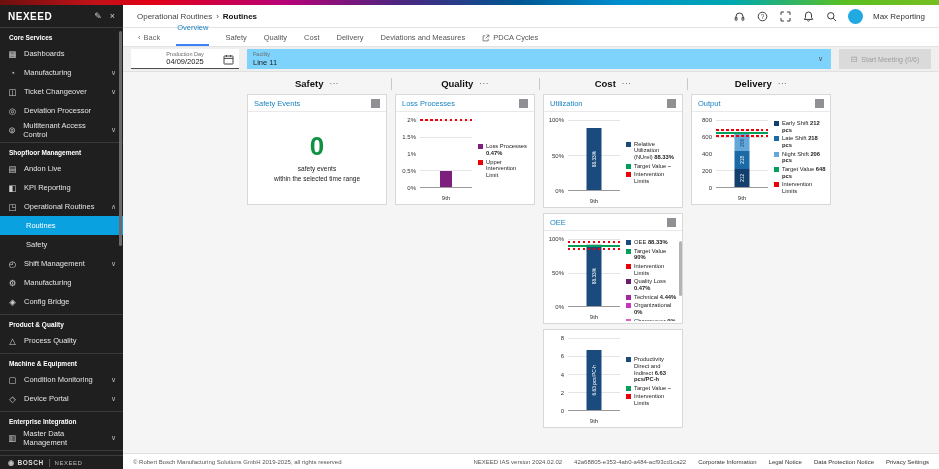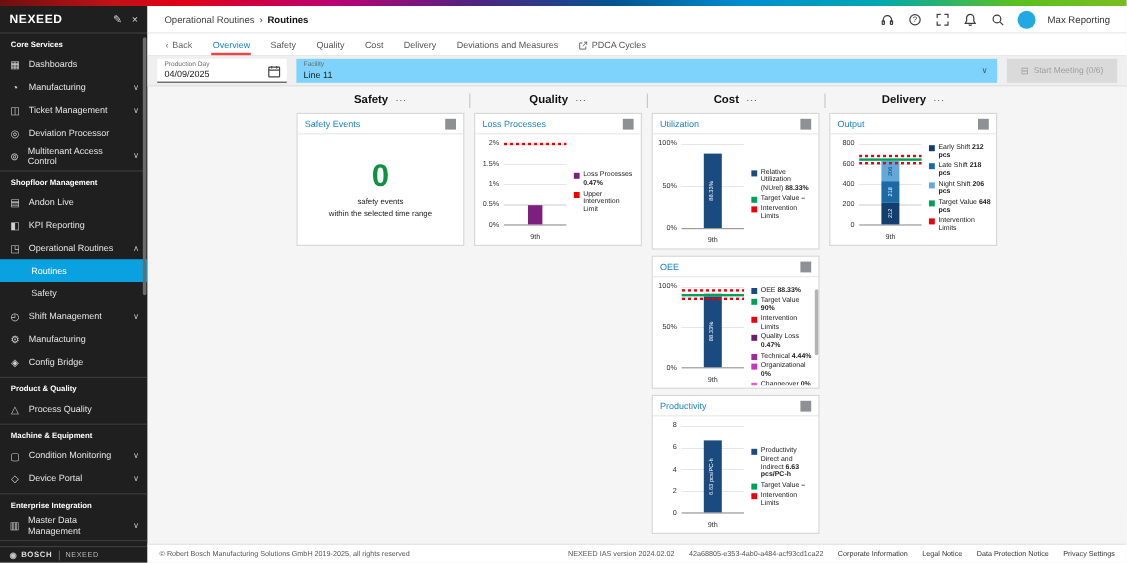--- a/index.html
+++ b/index.html
@@ -37,29 +37,29 @@
   .crumb .cur { font-weight:bold; color:#111; }
   .app-right { margin-left:auto; display:flex; align-items:center; gap:10px; }
   .icon-btn { width:13px; height:13px; display:flex; align-items:center; justify-content:center; cursor:pointer; }
   .icon-btn svg { stroke:#3c3c3c; fill:none; stroke-width:1; }
   .avatar { width:15px; height:15px; border-radius:50%; background:#21a9e1; }
   .username { font-size:8px; color:#333; }
 
   .tabbar { height:19px; background:#fff; border-bottom:1px solid #e3e3e3; display:flex; align-items:flex-end; padding:0 14px; gap:15px; flex:none; }
   .tab { font-size:7.5px; color:#555; padding:4px 1px 4px; cursor:pointer; white-space:nowrap; }
   .tab.back { color:#666; display:flex; gap:3px; align-items:center; }
-  .tab.active { color:#1a83c4; border-bottom:2px solid #ef4444; padding-bottom:2px; }
+  .tab.active { color:#1a83c4; border-bottom:2px solid #3b82f6; padding-bottom:12px; }
   .tab.external { display:flex; gap:3px; align-items:center; }
   .tab.external svg { stroke:#555; fill:none; stroke-width:1; }
 
   .filterbar { height:25px; background:#efefef; border-bottom:1px solid #e0e0e0; display:flex; align-items:center; padding:0 8px; gap:8px; flex:none; }
   .field { height:20px; padding:2px 6px; display:flex; flex-direction:column; justify-content:center; }
   .f-label { font-size:5.5px; color:#6a6a6a; line-height:1.1; }
   .f-value { font-size:7.5px; color:#222; line-height:1.2; }
-  .field.date { width:108px; background:#fff; border-bottom:1px solid #4c4c4c; position:relative; cursor:pointer; }
+  .field.date { width:108px; background:#fff; border-bottom:1px solid #4c4c4c; position:relative; cursor:pointer;align-items:center; }
   .field.date svg { position:absolute; right:5px; top:5px; stroke:#444; fill:none; stroke-width:1; }
   .field.facility { flex:1; background:#7dd3fc; position:relative; cursor:pointer; }
   .field.facility .chev { position:absolute; right:8px; top:6px; font-size:7px; color:#555; }
   .btn-start { width:92px; height:20px; background:#dadada; color:#9e9e9e; border:none; font-size:7px; display:flex; align-items:center; justify-content:center; gap:4px; font-family:inherit; }
   .btn-start .bi { font-size:8px; }
 
   .content { flex:1; position:relative; overflow:hidden; }
   .columns { position:absolute; left:120px; top:3px; display:flex; }
   .col { width:148px; position:relative; }
   .col + .col::before { content:""; position:absolute; left:0; top:3px; height:12px; border-left:1px solid #c9c9c9; }
@@ -133,21 +133,21 @@
       <span class="sb-ic">▦</span>
       <span>Dashboards</span>
     </div>
     <div class="sb-item">
       <span class="sb-ic">◔</span>
       <span>Manufacturing</span>
       <span class="sb-ch">∨</span>
     </div>
     <div class="sb-item">
       <span class="sb-ic">◫</span>
-      <span>Ticket Management</span>
+      <span>Ticket Changeover</span>
       <span class="sb-ch">∨</span>
     </div>
     <div class="sb-item">
       <span class="sb-ic">◎</span>
       <span>Deviation Processor</span>
     </div>
     <div class="sb-item">
       <span class="sb-ic">⊚</span>
       <span>Multitenant Access Control</span>
       <span class="sb-ch">∨</span>
@@ -470,24 +470,20 @@
                       <span class="lg-tx"><span>Changeover</span> <b>0%</b></span>
                     </div>
 
                 </div>
                 <div class="lg-scroll"></div>
               </div>
             </div>
           </div>
 
           <div class="card h116">
-            <div class="card-head">
-              <span class="card-title">Productivity</span>
-              <span class="card-sq"></span>
-            </div>
             <div class="card-body">
               <div class="chart t5">
                 <div class="yticks">
                   <span class="yt">8</span>
                   <span class="yt">6</span>
                   <span class="yt">4</span>
                   <span class="yt">2</span>
                   <span class="yt">0</span>
                 </div>
                 <div class="plot grid4">

